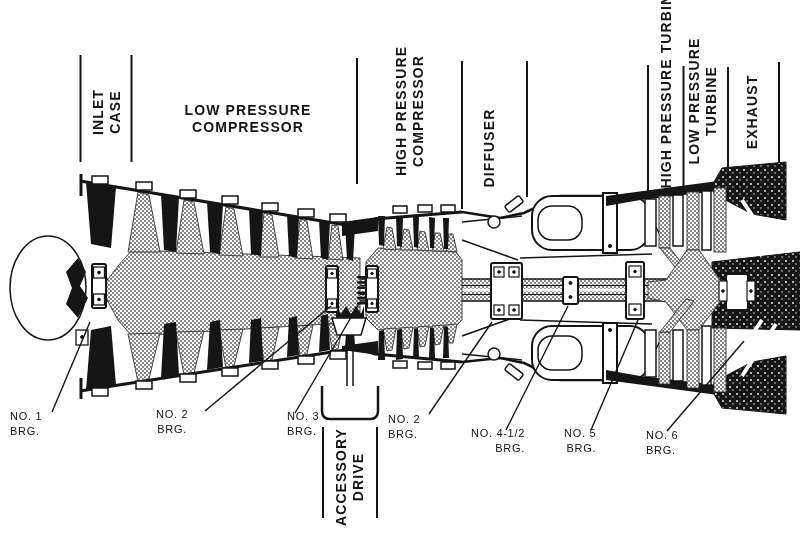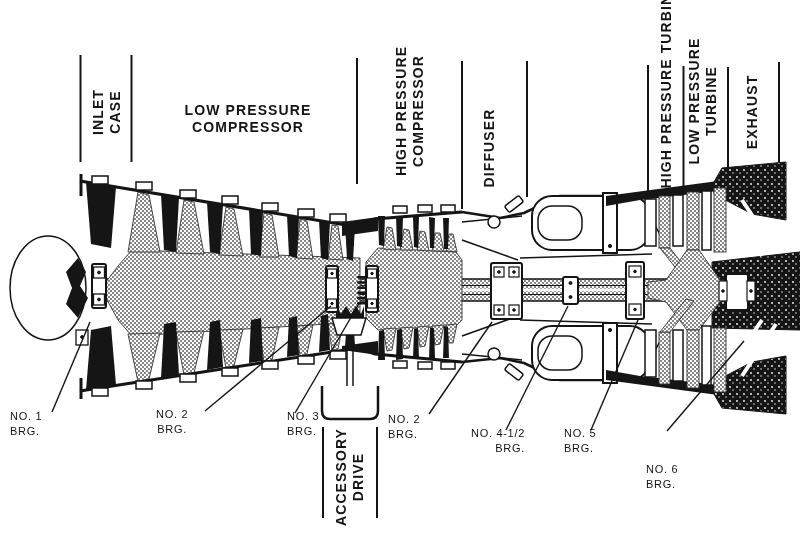--- a/index.html
+++ b/index.html
@@ -343,22 +343,22 @@
   <div>BRG.</div>
 </div>
 <div class="lbl brg" style="left:388px;top:412px;">
   <div>NO. 2</div>
   <div>BRG.</div>
 </div>
 <div class="lbl brg ctr" style="left:455px;top:426px;width:70px;">
   <div>NO. 4-1/2</div>
   <div>BRG.</div>
 </div>
-<div class="lbl brg" style="left:564px;top:426px;">
+<div class="lbl brg" style="left:564px;top:426px;text-align:right;">
   <div>NO. 5</div>
   <div>BRG.</div>
 </div>
-<div class="lbl brg" style="left:646px;top:428px;margin-top:34px;">
+<div class="lbl brg" style="left:646px;top:428px;">
   <div>NO. 6</div>
   <div>BRG.</div>
 </div>
 
 </div>
 
 </body></html>

